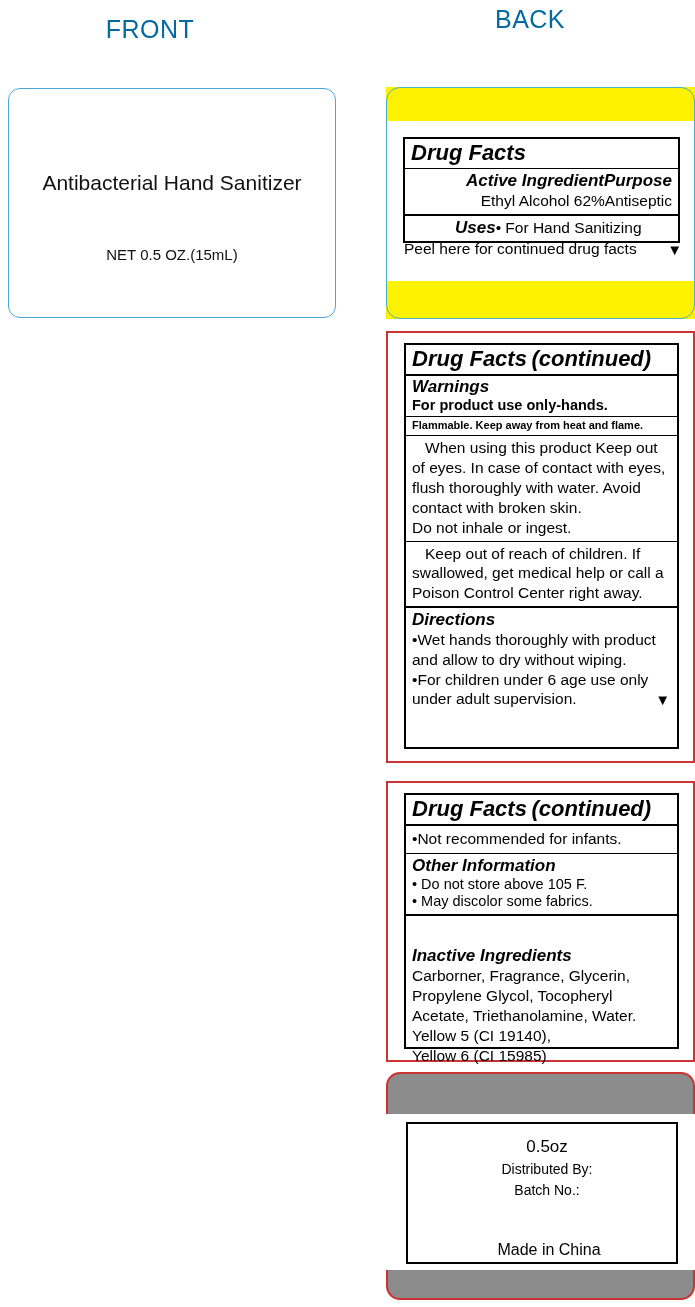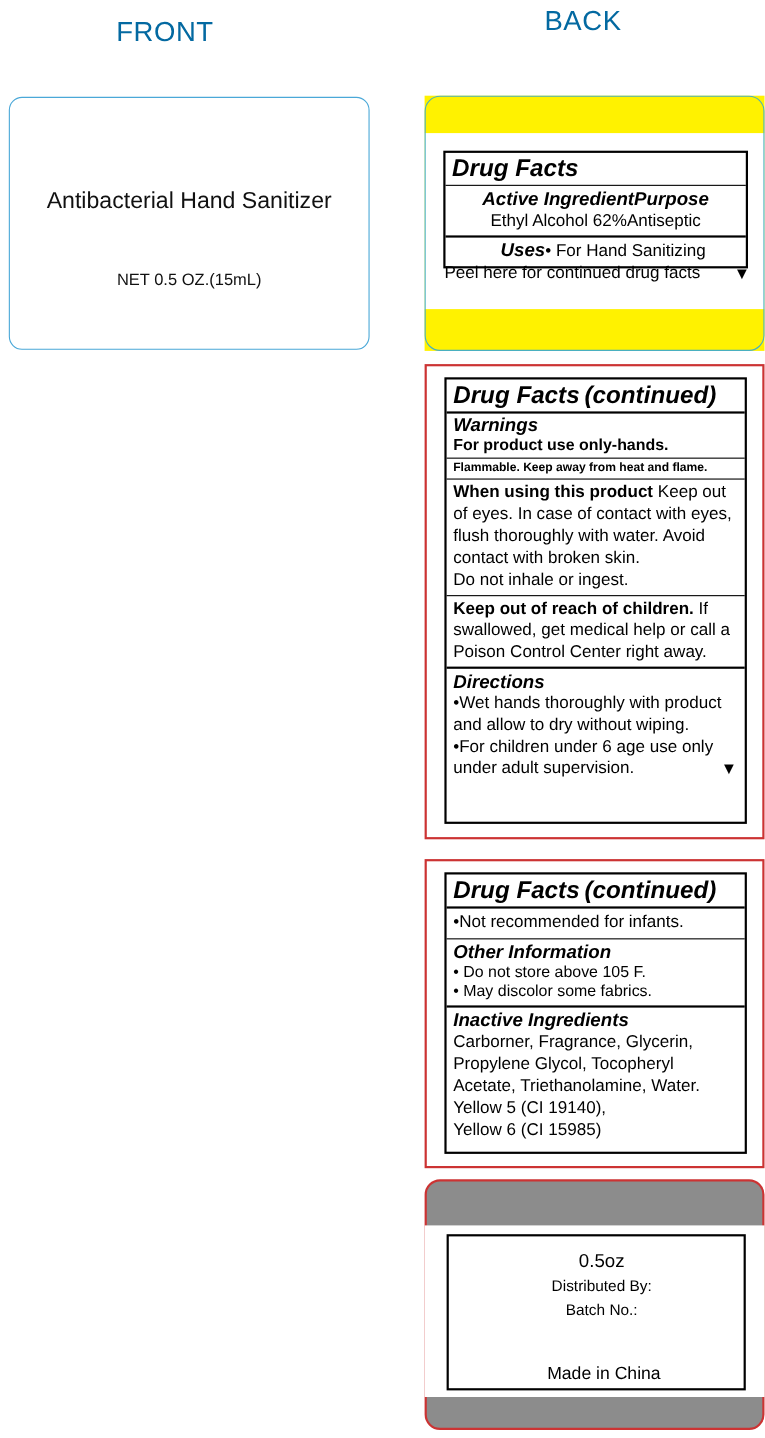--- a/index.html
+++ b/index.html
@@ -118,25 +118,26 @@
   .df-body-b {
     font-size: 14.5px;
     line-height: 1.18;
     font-weight: bold;
   }
   .df-body-lg {
     font-size: 15.5px;
     line-height: 1.28;
   }
   .df-inline-bold {
-    font-weight: bold;
+    font-weight: normal;
+    margin-left: 13px;
   }
   .row-flex {
     display: flex;
-    justify-content: center;
+    justify-content: flex-end;
     align-items: baseline;
   }
 
   
   #df-box-top {
     position: absolute;
     left: 17px;
     top: 50px;
     width: 277px;
   }
@@ -306,21 +307,21 @@
     <div class="df-row" style="padding:3px 6px 4px 6px;">
       <div class="df-body-lg">•Not recommended for infants.</div>
     </div>
 
     <div class="df-row" style="border-bottom:2.5px solid #000; padding:2px 6px 4px 6px;">
       <div class="df-sub">Other Information</div>
       <div class="df-body">• Do not store above 105 F.</div>
       <div class="df-body">• May discolor some fabrics.</div>
     </div>
 
-    <div class="df-row" style="padding:2px 6px 4px 6px;">
+    <div class="df-row" style="padding:2px 6px 4px 6px;margin-top:28px;">
       <div class="df-sub">Inactive Ingredients</div>
       <div class="df-body-lg wrap-pre">Carborner, Fragrance, Glycerin,
 Propylene Glycol, Tocopheryl
 Acetate, Triethanolamine, Water.
 Yellow 5 (CI 19140),
 Yellow 6 (CI 15985)</div>
     </div>
 
   </div>
 </div>

